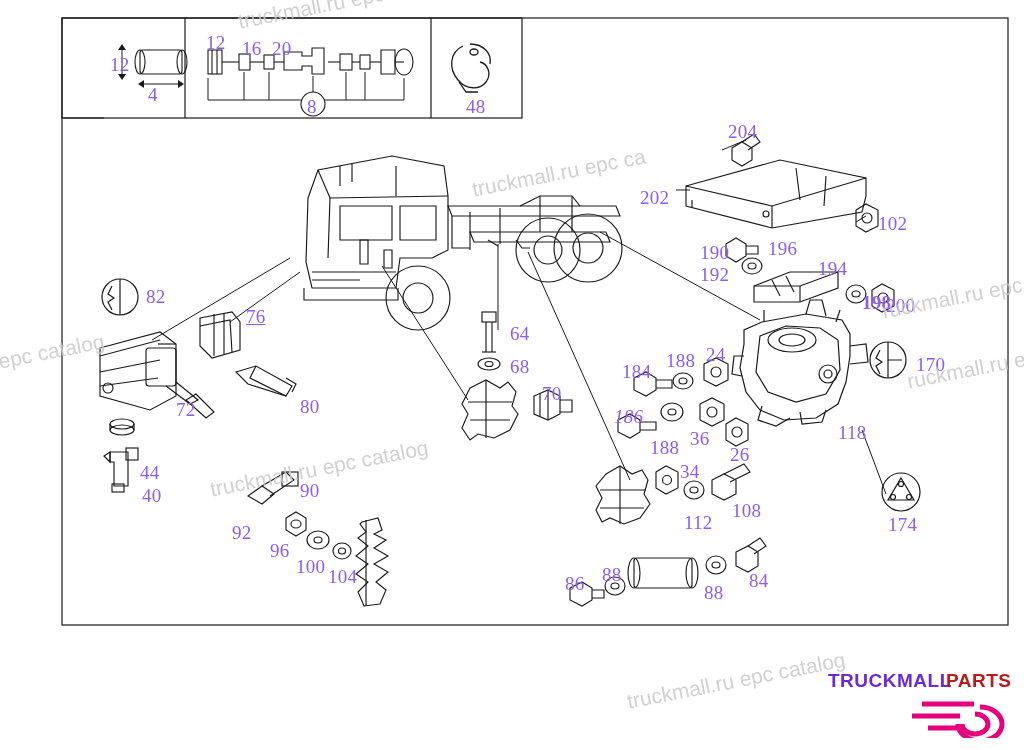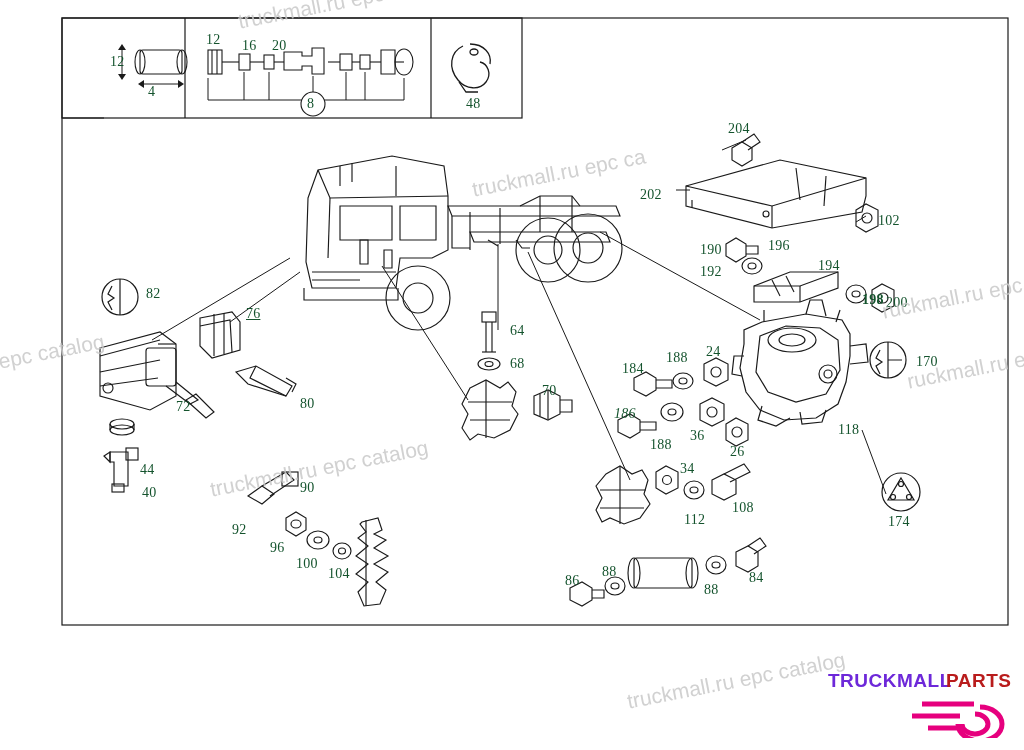--- a/index.html
+++ b/index.html
@@ -8,22 +8,22 @@
     background:#ffffff;
     font-family:"Liberation Serif", serif;
     color:#000;
     overflow:hidden;
     position:relative;
   }
   #sheet{position:absolute;left:0;top:0;width:1024px;height:750px;}
   .lbl{
     position:absolute;
     font-family:"Liberation Serif", serif;
-    font-size:14px;
-    color:#14532d;
+    font-size:19px;
+    color:#8b5cf6;
     white-space:nowrap;
     letter-spacing:0.2px;
   }
   .wm{
     position:absolute;
     color:#c9c9c9;
     font-family:"Liberation Sans", sans-serif;
     font-size:21px;
     white-space:nowrap;
     opacity:.85;

